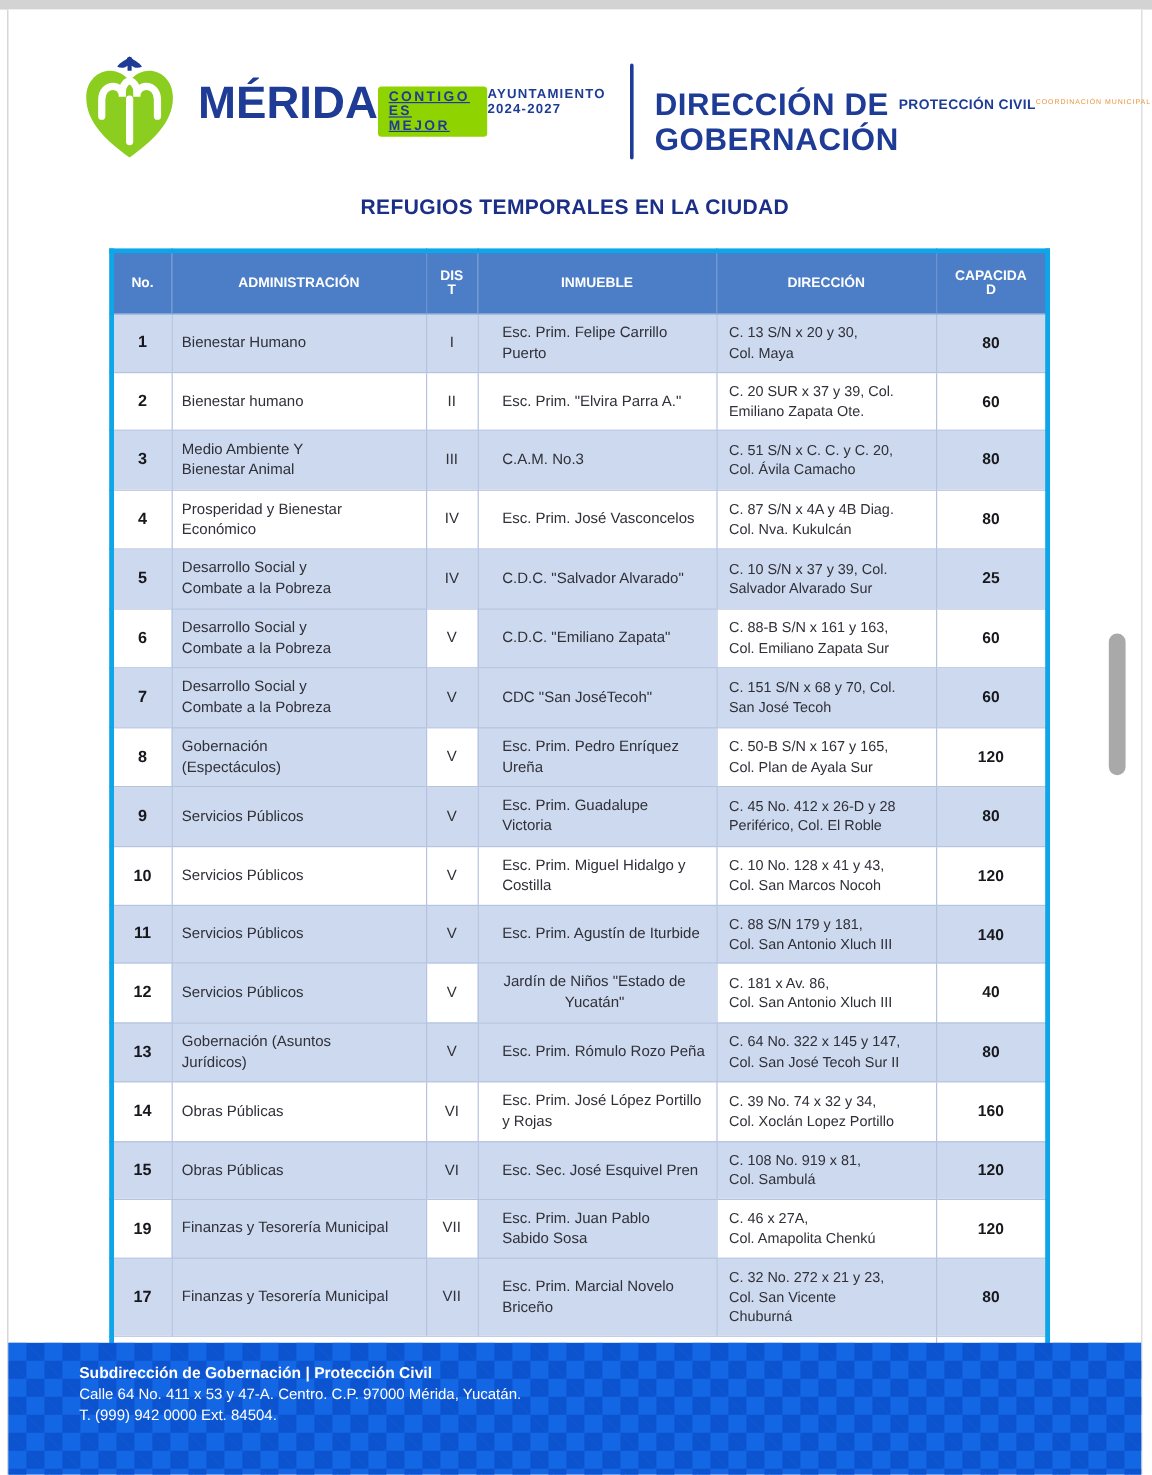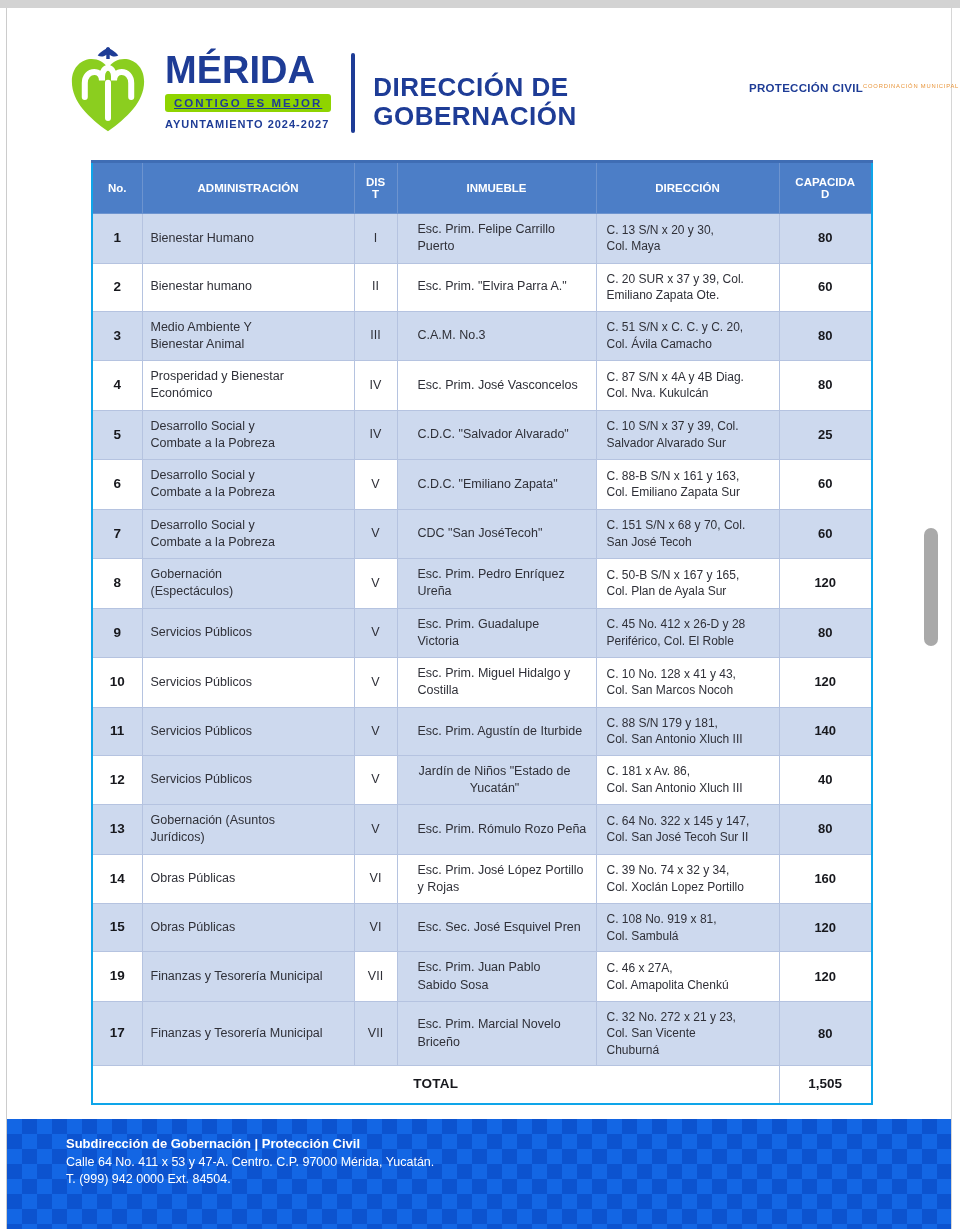--- a/index.html
+++ b/index.html
@@ -13,42 +13,42 @@
     border-left:1px solid #cccccc;border-right:1px solid #d6d6d6;box-sizing:border-box;
   }
   .scroll-thumb{
     position:absolute;left:924px;top:528px;width:14px;height:118px;
     background:#a9a9a9;border-radius:7px;z-index:5;
   }
   
   .brand-bar{display:flex;align-items:flex-start;padding:36px 58px 0 58px;justify-content:space-between;}
   .brand-left{display:flex;align-items:center;}
   .merida-logo{width:86px;height:92px;flex:0 0 auto;margin-right:14px;}
-  .wordmark-stack{display:flex;flex-direction:column;align-items:flex-start;}
+  .wordmark-stack{display:flex;flex-direction:row;align-items:flex-start;}
   .merida-word{font-size:38px;font-weight:bold;color:#1e3c96;letter-spacing:0px;line-height:1;}
   .tagline-badge{
     background:#8fd400;color:#1e3c96;font-size:11.5px;font-weight:bold;
     letter-spacing:2px;padding:3px 9px;border-radius:3px;margin-top:5px;text-decoration:underline;
   }
   .ayto-label{color:#1e3c96;font-size:11px;font-weight:bold;letter-spacing:1px;margin-top:6px;}
   .brand-divider{width:4px;height:80px;background:#1e3c96;margin:6px 18px 0 20px;border-radius:2px;}
   .dept-title{color:#1e3c96;font-size:26px;font-weight:bold;line-height:1.12;letter-spacing:0.5px;margin-top:24px;white-space:pre-line;}
   .pc-block{display:flex;flex-direction:row;align-items:center;margin-right:14px;margin-top:4px;width:130px;}
   .pc-emblem{width:74px;height:74px;}
   .pc-name{color:#1e3c96;font-weight:bold;font-size:11.5px;margin-top:5px;letter-spacing:0.3px;white-space:nowrap;}
   .pc-caption{color:#e8953a;font-size:5.8px;letter-spacing:0.8px;margin-top:2px;white-space:nowrap;}
   
   .doc-title{
     text-align:center;color:#1b2f86;font-size:17.5px;font-weight:bold;
     letter-spacing:0.3px;margin-top:26px;
   }
   
   table.shelters{
     border-collapse:collapse;margin:24px 0 0 84px;width:780px;table-layout:fixed;
-    border:2px solid #0ea5e9;
+    border:4px solid #0ea5e9;
   }
   table.shelters th, table.shelters td{
     border:1px solid #b5c3e0;vertical-align:middle;white-space:pre-line;box-sizing:border-box;
   }
   table.shelters th{
     background:#4c7ec7;color:#ffffff;font-weight:600;font-size:11.5px;
     height:52px;text-align:center;padding:2px 4px;border-color:#6d94cf;border-top:3px solid #3f6db4;
   }
   td{background:#ffffff;color:#2f3038;font-size:12.5px;line-height:1.38;padding:7px 8px;}
   td.col-no{font-weight:bold;color:#17181d;text-align:center;font-size:13.5px;}
@@ -113,20 +113,21 @@
         <circle cx="50" cy="50" r="42" fill="none" stroke="#b08d57" stroke-width="9" stroke-dasharray="17 7"></circle>
         <circle cx="50" cy="50" r="29" fill="none" stroke="#b08d57" stroke-width="6"></circle>
         <circle cx="50" cy="50" r="23" fill="#f58220"></circle>
         <path d="M50 33 L66 61 L34 61 Z" fill="#1e3c96"></path>
       </svg>
       <div class="pc-name">PROTECCIÓN CIVIL</div>
       <div class="pc-caption">COORDINACIÓN MUNICIPAL MÉRIDA</div>
     </div>
   </div>
 
+  <div class="doc-title">REFUGIOS TEMPORALES EN LA CIUDAD</div>
 
   <table class="shelters">
     <colgroup>
       <col class="c-no">
         <col class="c-admin">
         <col class="c-dist">
         <col class="c-inm">
         <col class="c-dir">
         <col class="c-cap">
     </colgroup>

